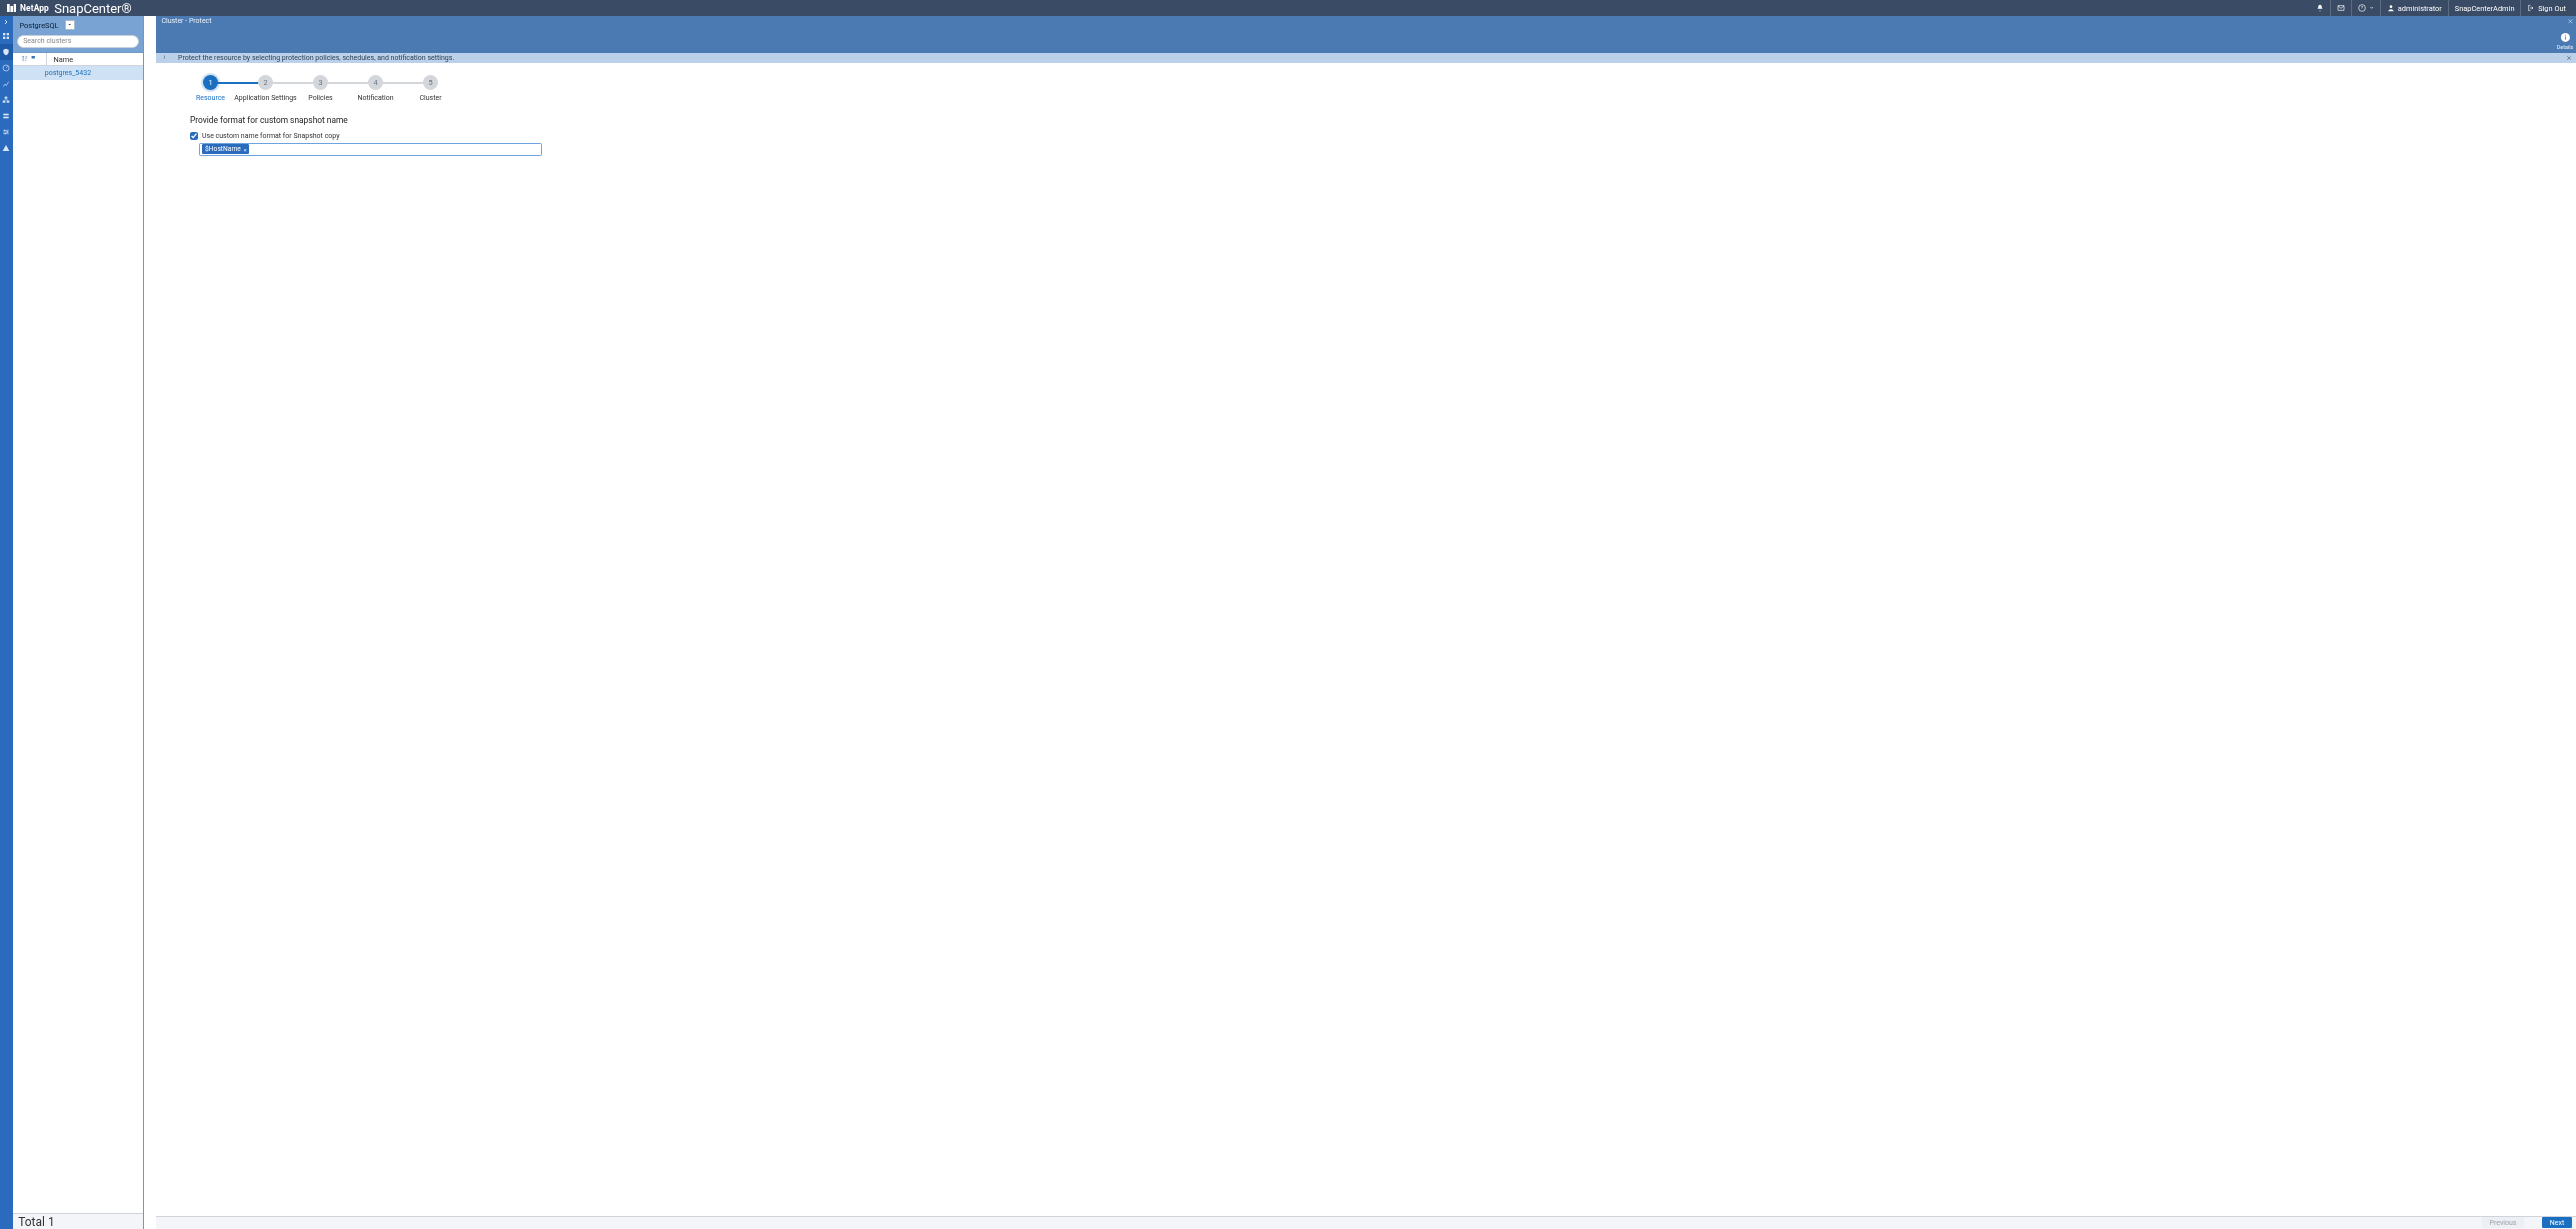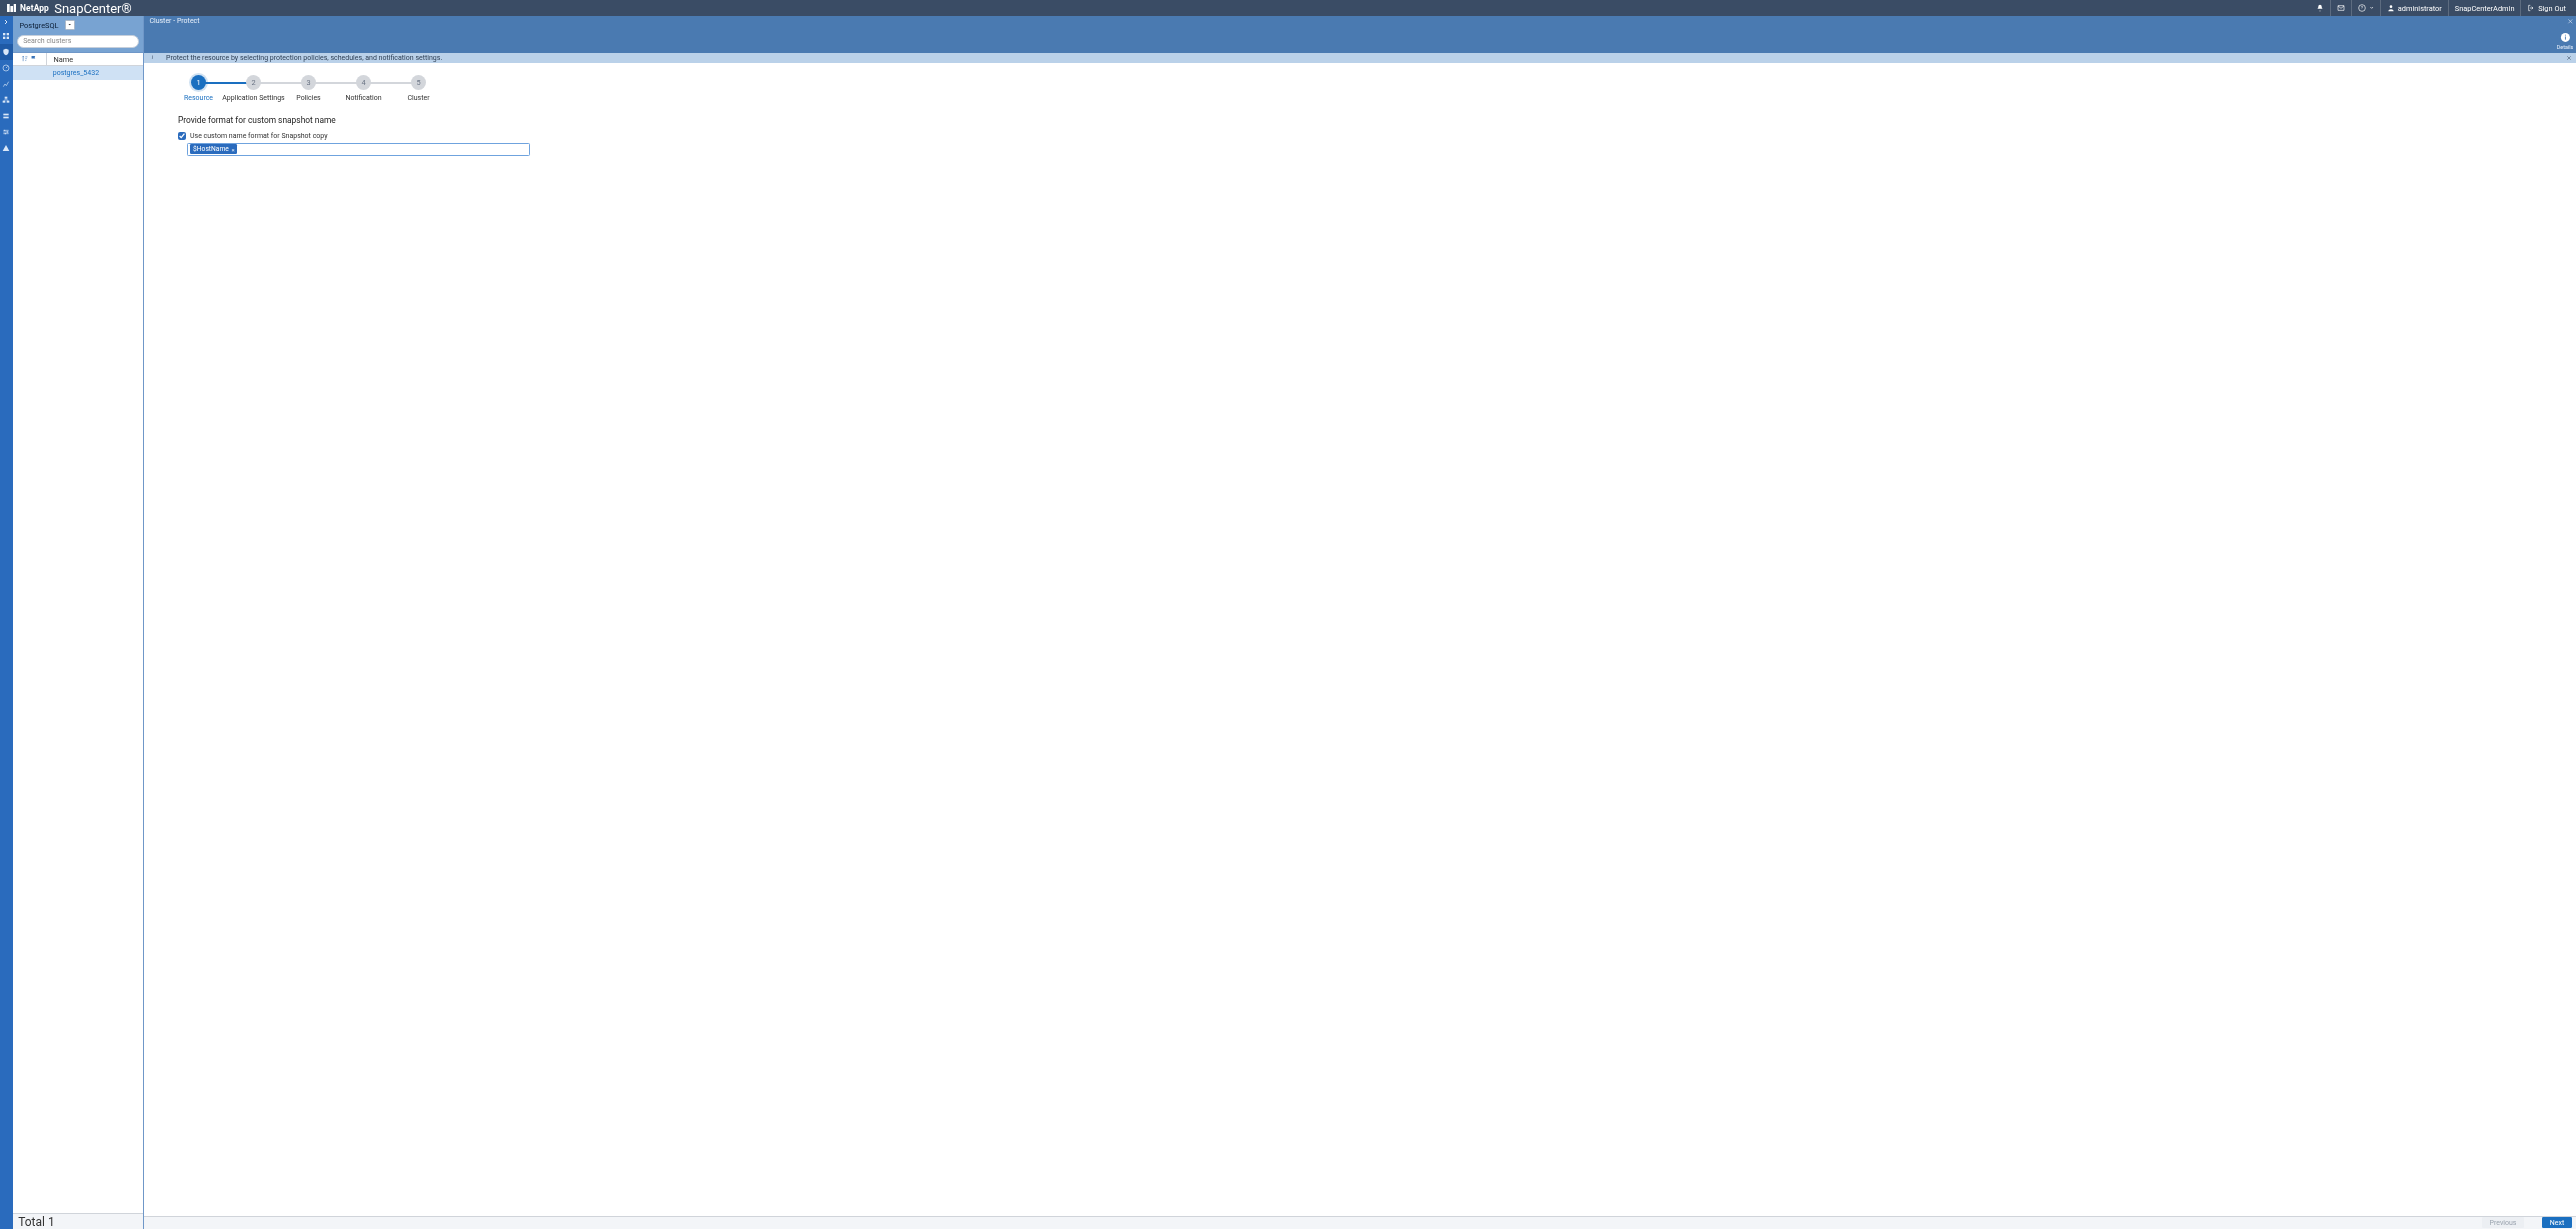--- a/index.html
+++ b/index.html
@@ -85,26 +85,26 @@
   #res-search input::placeholder{color:#888;}
   #res-cols {
     display:flex; align-items:center; height:13.5px; background:#fff;
     border-bottom:0.7px solid var(--border);
     font-size:7.4px; color:#333;
   }
   #res-cols .sort { width:34px; display:flex; align-items:center; justify-content:center; gap:1.3px; border-right:0.7px solid var(--border); height:100%; }
   #res-cols .sort svg { width:7.4px; height:7.4px; fill:#3a74b8; }
   #res-cols .name { padding-left:6.7px; }
   #res-list { flex:1; background:#fff; overflow:auto; }
-  .res-row { display:flex; align-items:center; height:13.5px; font-size:7px; padding-left:40px; cursor:pointer; }
+  .res-row { display:flex; align-items:center; height:13.5px; font-size:7px; padding-left:32px; cursor:pointer; }
   .res-row.selected { background:var(--row-sel); color:var(--link-blue); }
   #res-total { height:16px; background:#f3f5f8; border-top:0.7px solid var(--border); display:flex; align-items:center; padding-left:5.4px; font-size:12px; color:#333; }
   
   #main {
-    position:absolute; left:144px; right:0; top:var(--topbar-height); bottom:0;
+    position:absolute; left:156px; right:0; top:var(--topbar-height); bottom:0;
     display:flex; flex-direction:column;
   }
   
   #band {
     height: var(--band-height);
     background: var(--band-blue);
     position:relative;
     display:flex; flex-direction:column;
     color:#fff;
   }

